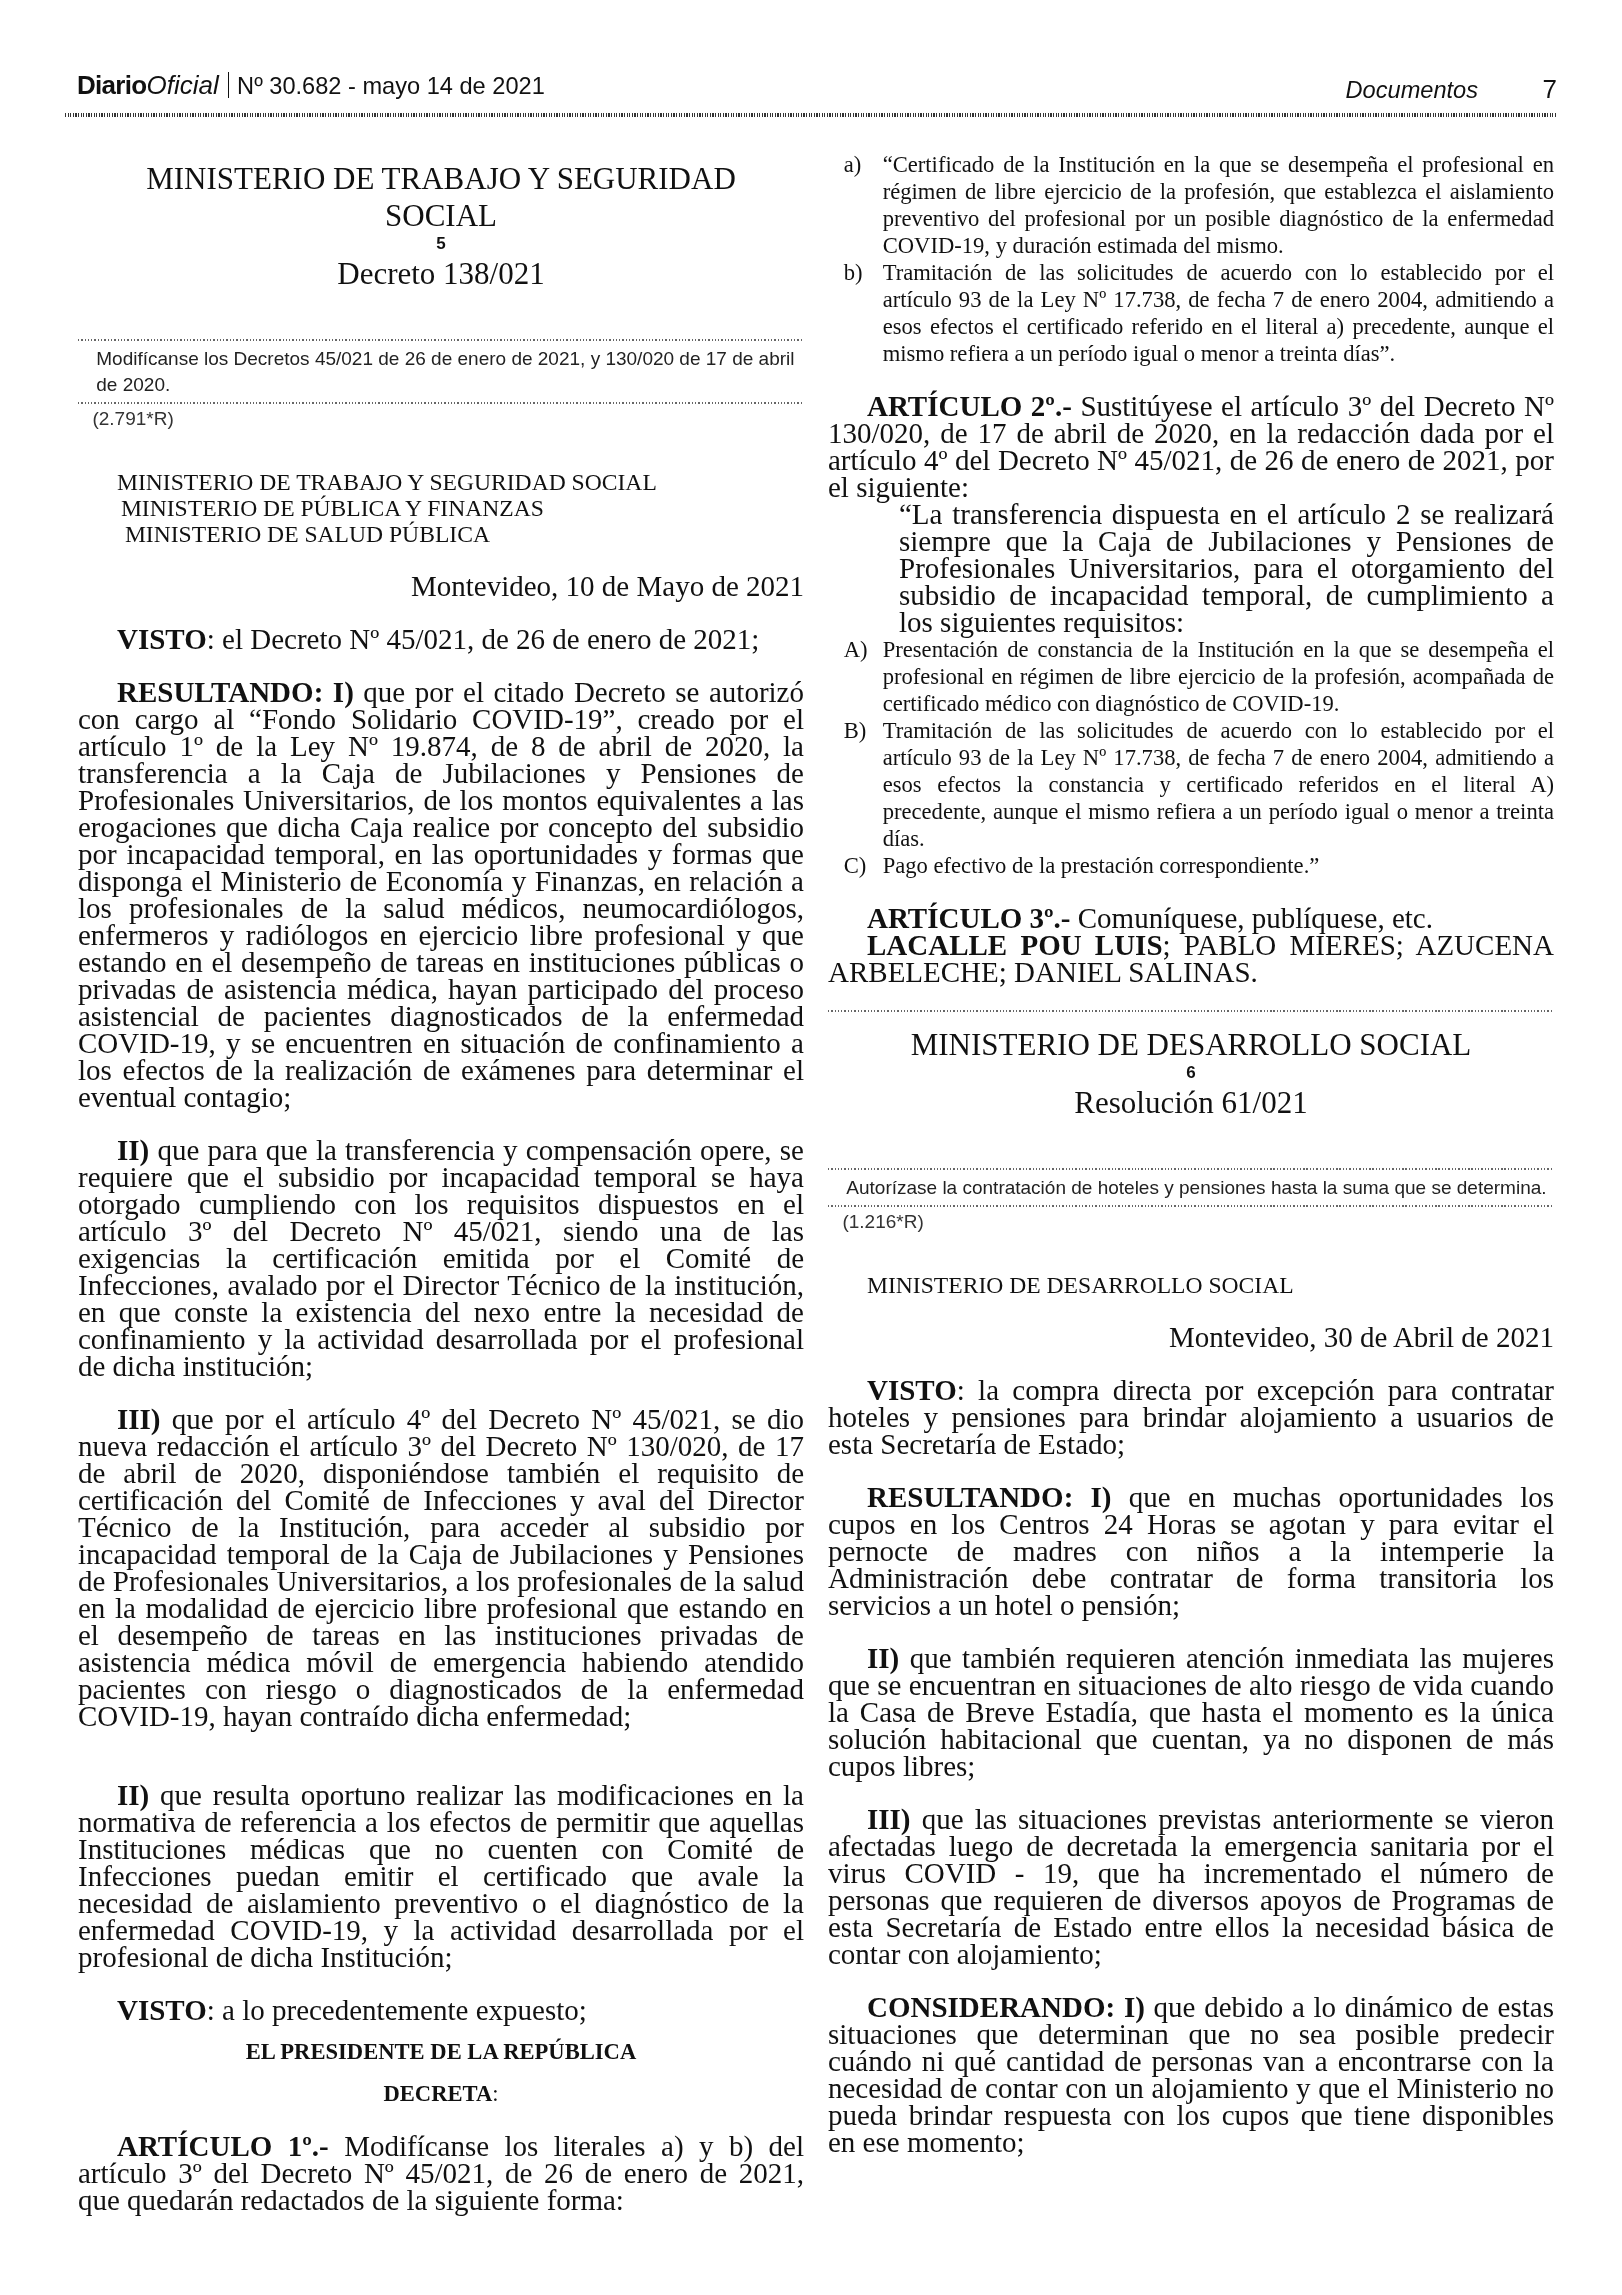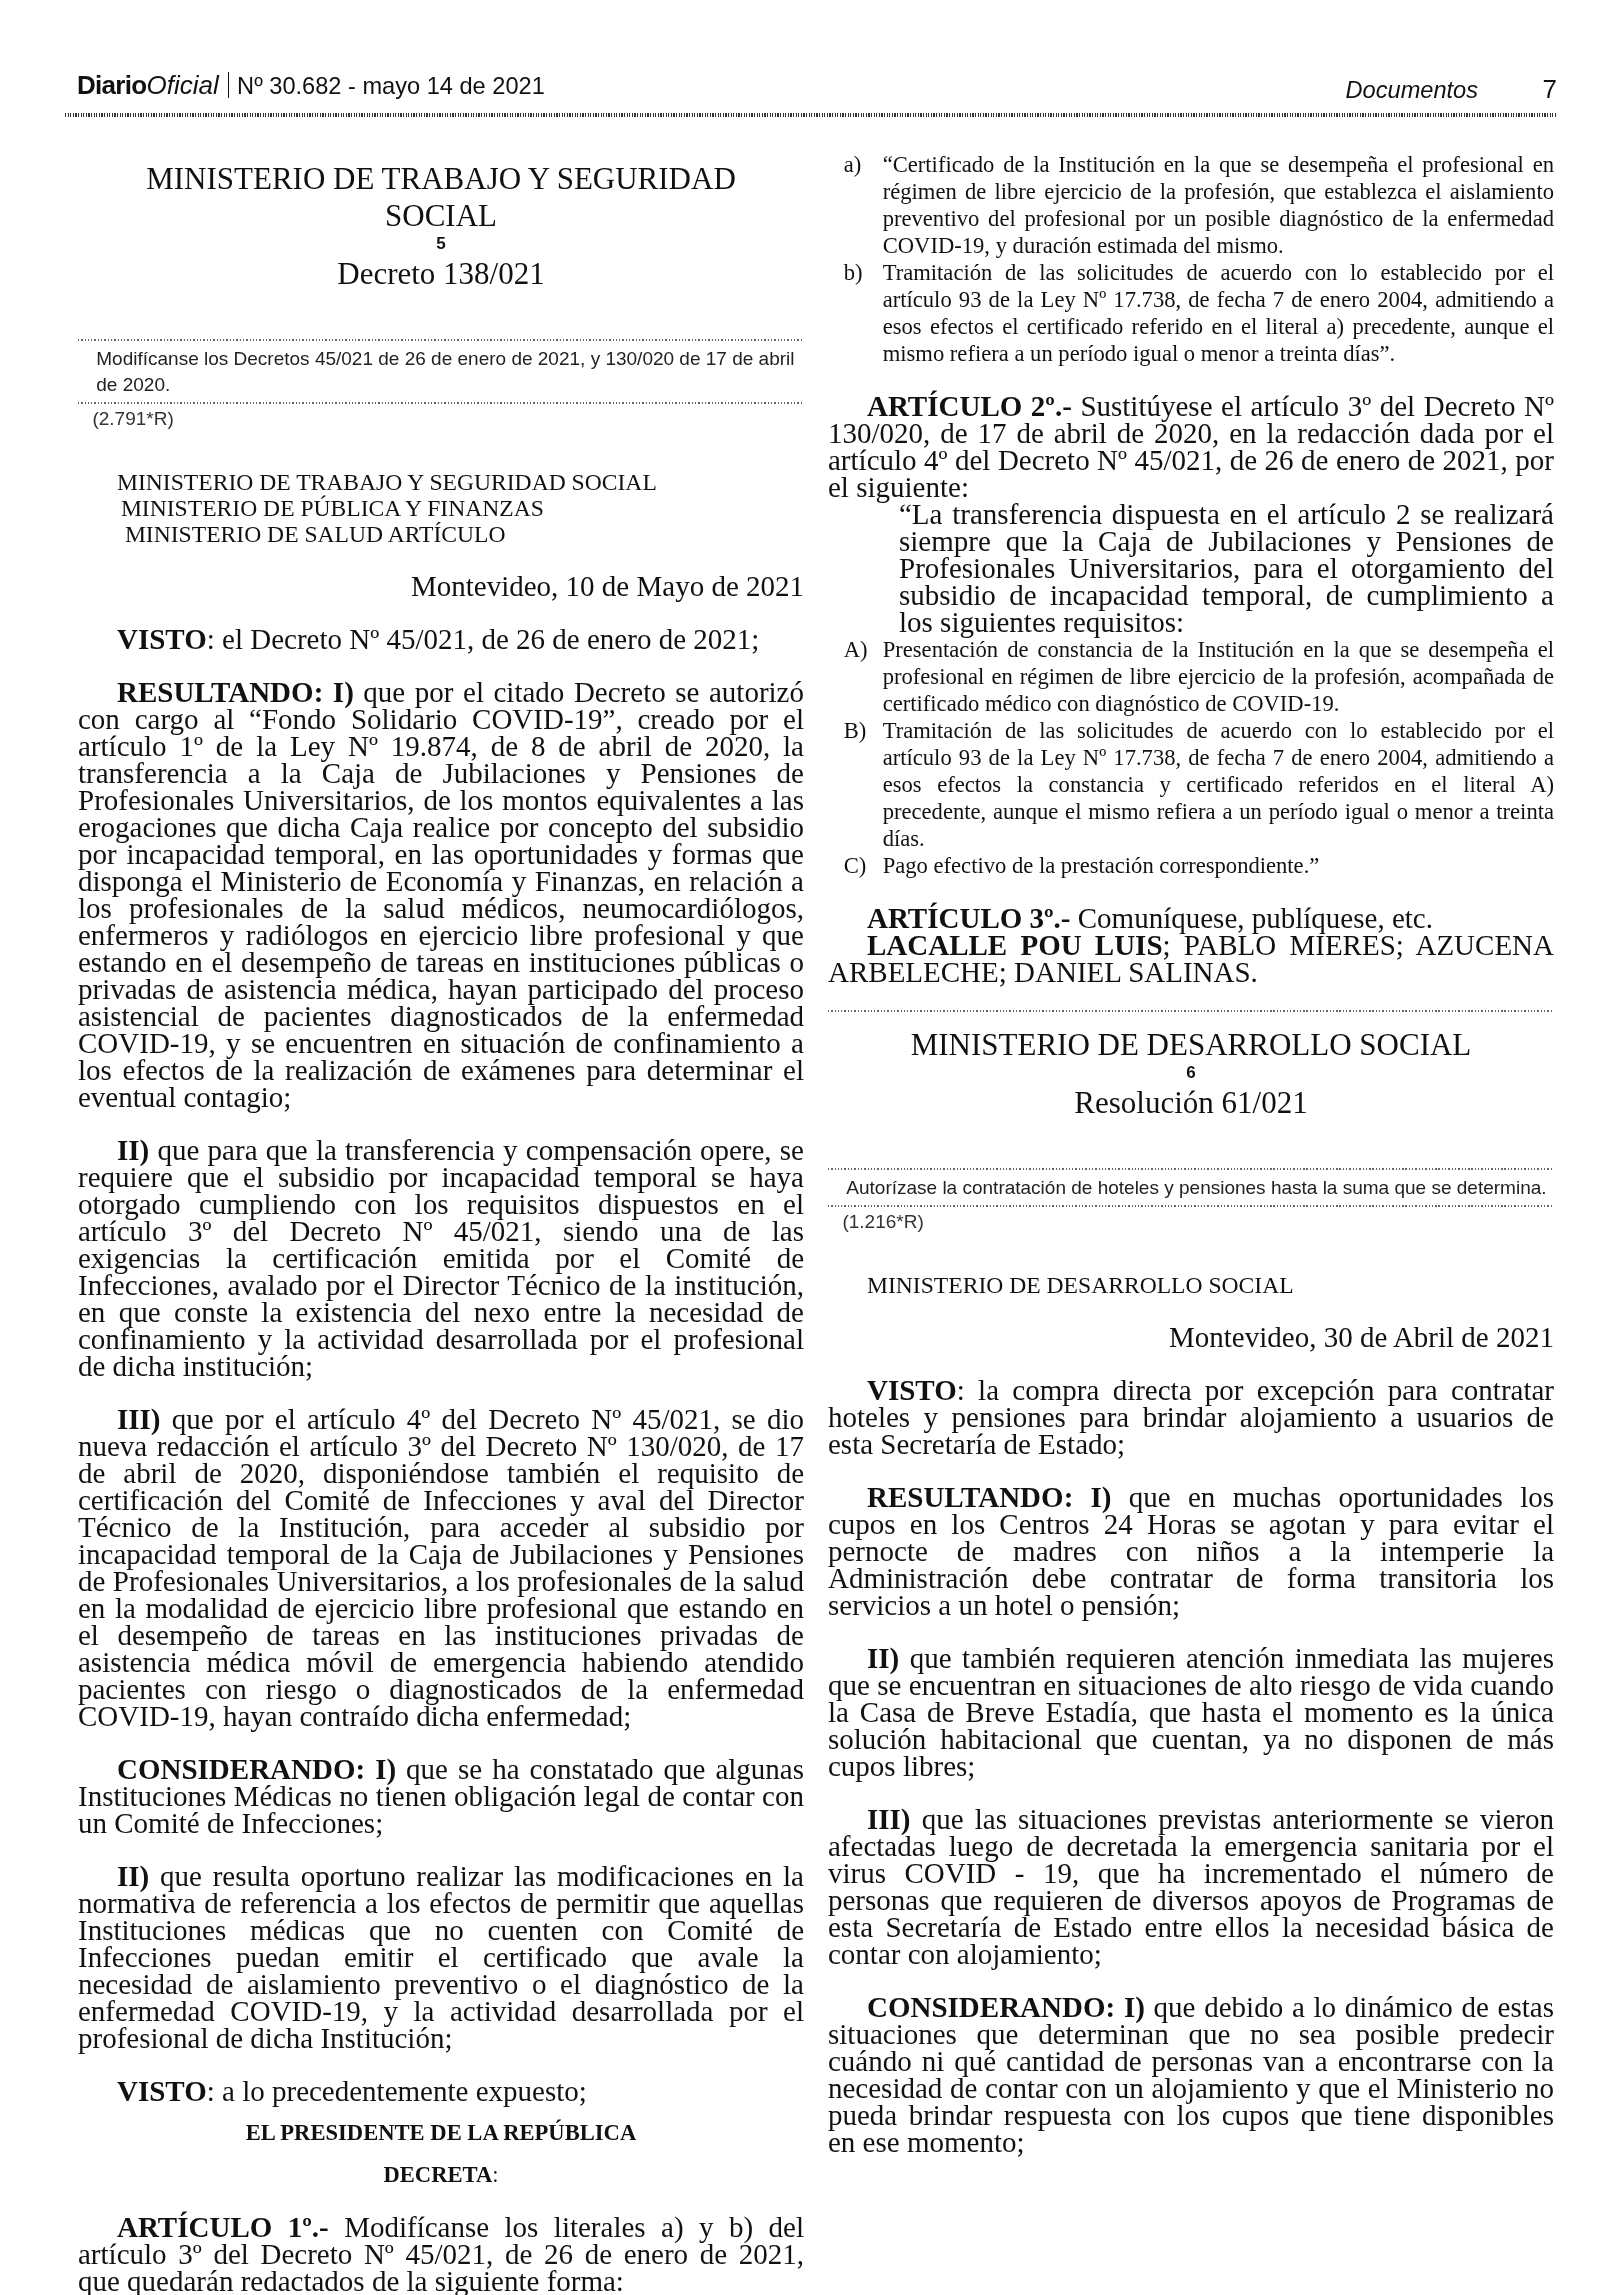--- a/index.html
+++ b/index.html
@@ -56,34 +56,33 @@
   <div class="decree">Decreto 138/021</div>
   <div style="height:46px"></div>
   <div class="dotrule"></div>
   <div class="summary">Modifícanse los Decretos 45/021 de 26 de enero de 2021, y 130/020 de 17 de abril de 2020.</div>
   <div class="dotrule"></div>
   <div class="ref">(2.791*R)</div>
   <div style="height:39px"></div>
   <div class="ministries" style="padding-left:39px;">
     <div>MINISTERIO DE TRABAJO Y SEGURIDAD SOCIAL</div>
     <div style="padding-left:3.9px">MINISTERIO DE PÚBLICA Y FINANZAS</div>
-    <div style="padding-left:7.9px">MINISTERIO DE SALUD ARTÍCULO</div>
+    <div style="padding-left:7.9px">MINISTERIO DE SALUD PÚBLICA</div>
   </div>
   <div style="height:26px"></div>
   <p class="p right-align">Montevideo, 10 de Mayo de 2021</p>
   <div class="gap"></div>
   <p class="p indent"><b class="k">VISTO</b><span>: el Decreto Nº 45/021, de 26 de enero de 2021;</span></p>
   <div class="gap"></div>
   <p class="p indent"><b class="k">RESULTANDO</b><b class="k">: </b><b class="k">I)</b><span> que por el citado Decreto se autorizó con cargo al “Fondo Solidario COVID-19”, creado por el artículo 1º de la Ley Nº 19.874, de 8 de abril de 2020, la transferencia a la Caja de Jubilaciones y Pensiones de Profesionales Universitarios, de los montos equivalentes a las erogaciones que dicha Caja realice por concepto del subsidio por incapacidad temporal, en las oportunidades y formas que disponga el Ministerio de Economía y Finanzas, en relación a los profesionales de la salud médicos, neumocardiólogos, enfermeros y radiólogos en ejercicio libre profesional y que estando en el desempeño de tareas en instituciones públicas o privadas de asistencia médica, hayan participado del proceso asistencial de pacientes diagnosticados de la enfermedad COVID-19, y se encuentren en situación de confinamiento a los efectos de la realización de exámenes para determinar el eventual contagio;</span></p>
   <div class="gap"></div>
   <p class="p indent"><b class="k">II)</b><span> que para que la transferencia y compensación opere, se requiere que el subsidio por incapacidad temporal se haya otorgado cumpliendo con los requisitos dispuestos en el artículo 3º del Decreto Nº 45/021, siendo una de las exigencias la certificación emitida por el Comité de Infecciones, avalado por el Director Técnico de la institución, en que conste la existencia del nexo entre la necesidad de confinamiento y la actividad desarrollada por el profesional de dicha institución;</span></p>
   <div class="gap"></div>
   <p class="p indent"><b class="k">III)</b><span> que por el artículo 4º del Decreto Nº 45/021, se dio nueva redacción el artículo 3º del Decreto Nº 130/020, de 17 de abril de 2020, disponiéndose también el requisito de certificación del Comité de Infecciones y aval del Director Técnico de la Institución, para acceder al subsidio por incapacidad temporal de la Caja de Jubilaciones y Pensiones de Profesionales Universitarios, a los profesionales de la salud en la modalidad de ejercicio libre profesional que estando en el desempeño de tareas en las instituciones privadas de asistencia médica móvil de emergencia habiendo atendido pacientes con riesgo o diagnosticados de la enfermedad COVID-19, hayan contraído dicha enfermedad;</span></p>
   <div class="gap"></div>
-  <p class="p indent"><b class="k">CONSIDERANDO</b><b class="k">: </b><b class="k">I)</b><span> que se ha constatado que algunas Instituciones Médicas no tienen obligación legal de contar con un Comité de Infecciones;</span></p>
   <div class="gap"></div>
   <p class="p indent"><b class="k">II)</b><span> que resulta oportuno realizar las modificaciones en la normativa de referencia a los efectos de permitir que aquellas Instituciones médicas que no cuenten con Comité de Infecciones puedan emitir el certificado que avale la necesidad de aislamiento preventivo o el diagnóstico de la enfermedad COVID-19, y la actividad desarrollada por el profesional de dicha Institución;</span></p>
   <div class="gap"></div>
   <p class="p indent"><b class="k">VISTO</b><span>: a lo precedentemente expuesto;</span></p>
   <div class="gap-s"></div>
   <div class="center-bold">EL PRESIDENTE DE LA REPÚBLICA</div>
   <div class="gap-s"></div>
   <div class="center-bold"><span>DECRETA</span><span style="font-weight:400">:</span></div>
   <div class="gap"></div>
   <p class="p indent"><b class="k">ARTÍCULO 1º.-</b><span> Modifícanse los literales a) y b) del artículo 3º del Decreto Nº 45/021, de 26 de enero de 2021, que quedarán redactados de la siguiente forma:</span></p>

